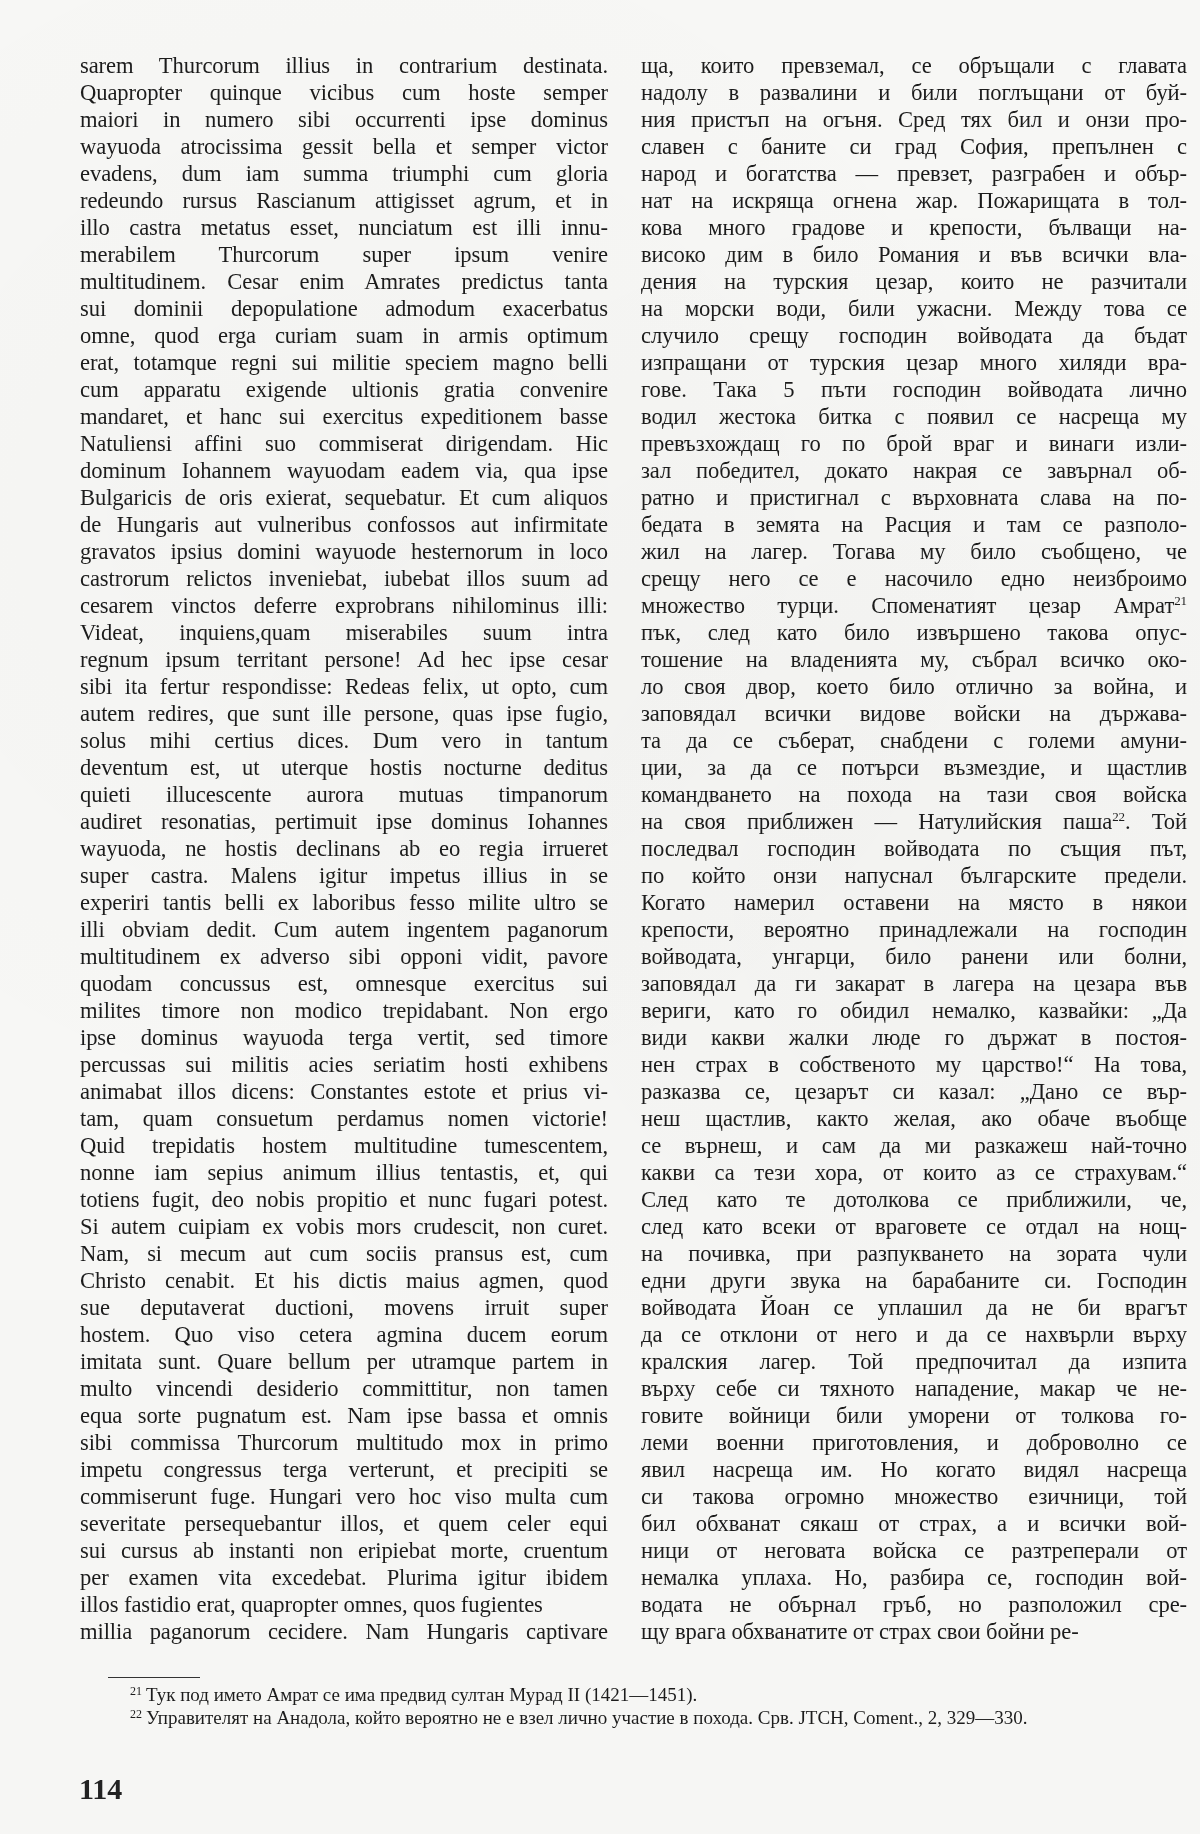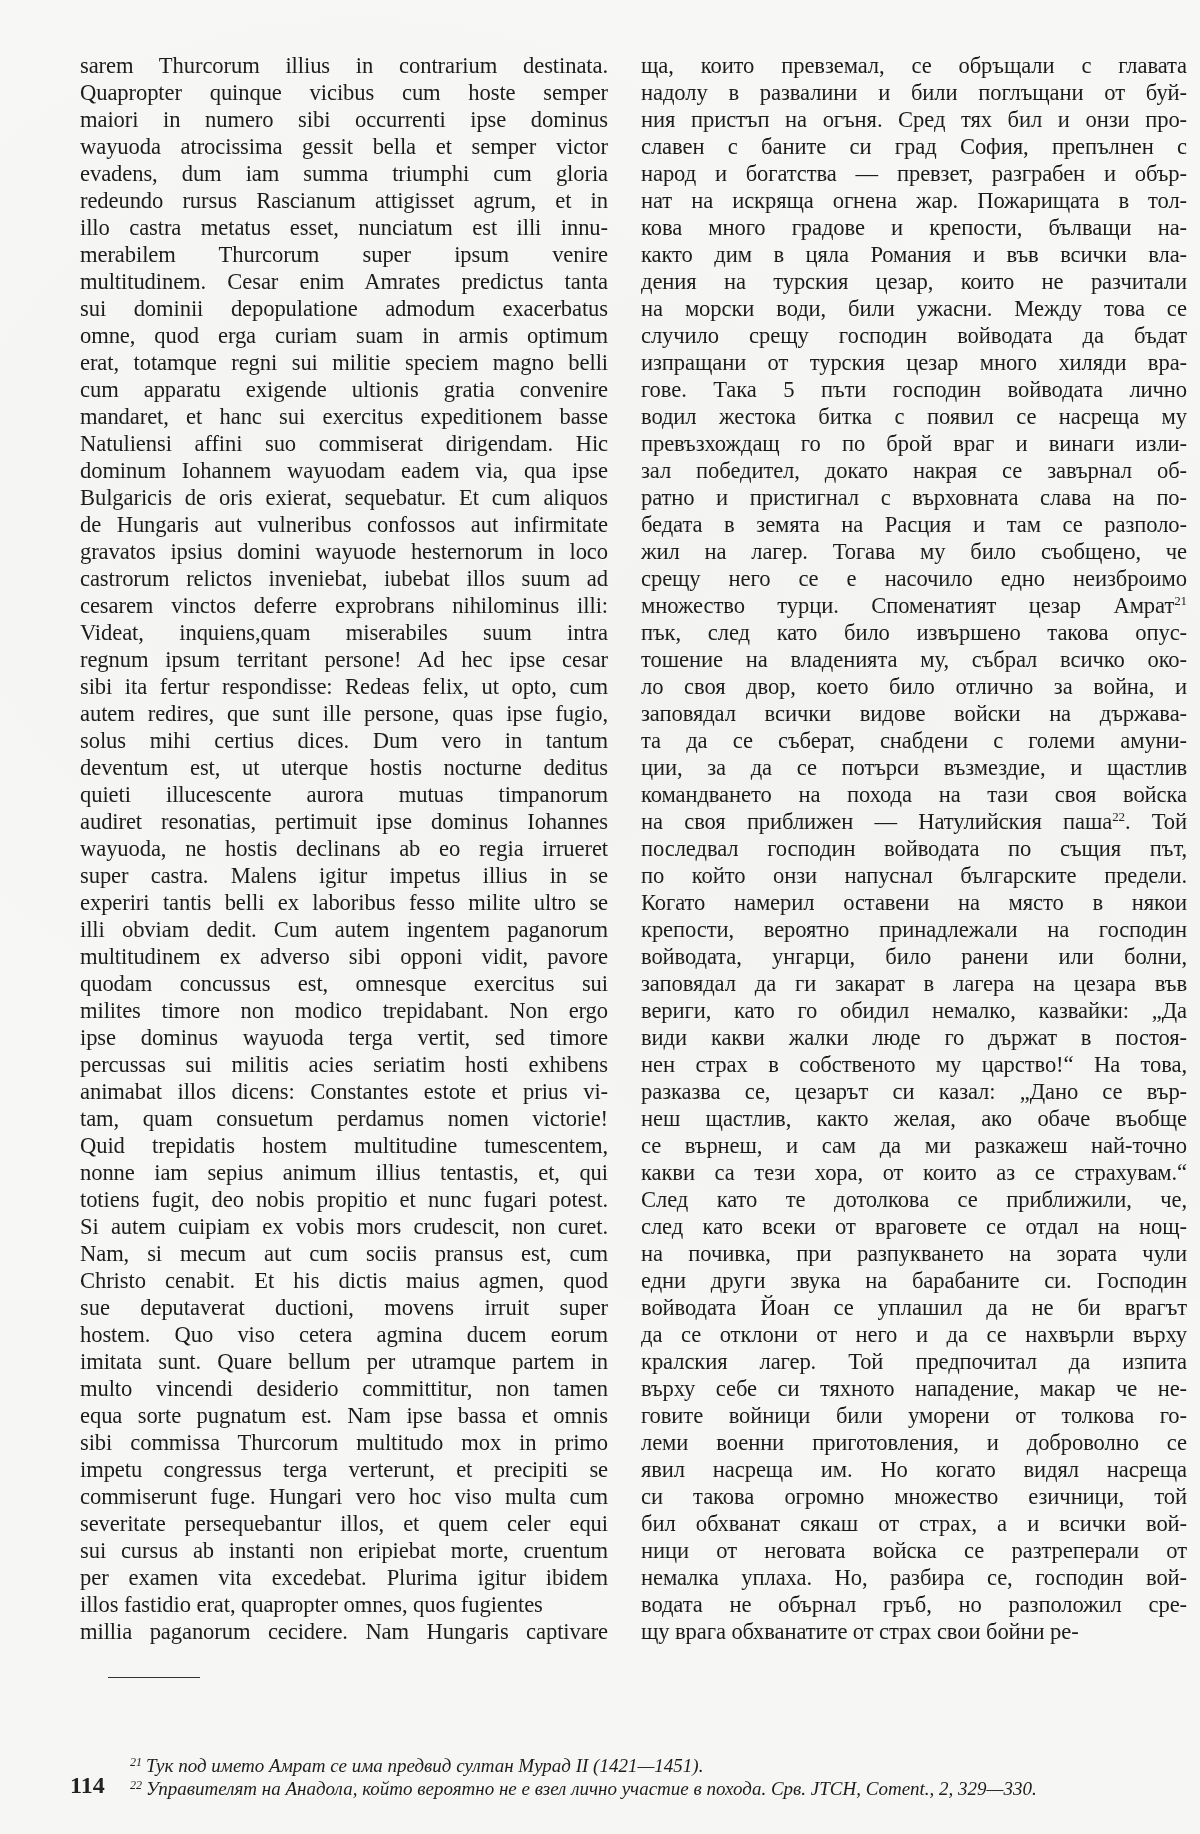--- a/index.html
+++ b/index.html
@@ -56,41 +56,40 @@
       position: absolute;
       left: 108px;
       top: 1677px;
       width: 92px;
       height: 0;
       border-top: 1.5px solid #333;
     }
     .footnotes {
       position: absolute;
       left: 130px;
-      top: 1754px;
+      top: 1683px;
       width: 1060px;
       font-size: 19px;
       line-height: 23px;
-      font-style: italic;
     }
     .footnote {
       display: block;
       white-space: nowrap;
     }
     .footnote .fn-num {
       font-size: 12px;
       vertical-align: 6px;
       line-height: 0;
       margin-right: 4px;
     }
     .page-number {
       position: absolute;
-      left: 70px;
+      left: 79px;
       top: 1772px;
-      font-size: 24px;
+      font-size: 30px;
       font-weight: bold;
       color: #222;
       text-align: center;
     }
   </style>
 </head>
 <body>
 
 <div class="page">
 
@@ -157,21 +156,21 @@
     </div>
 
   <div class="column right" id="right-col">
       <span class="line">ща, които превземал, се обръщали с главата</span>
       <span class="line">надолу в развалини и били поглъщани от буй-</span>
       <span class="line">ния пристъп на огъня. Сред тях бил и онзи про-</span>
       <span class="line">славен с баните си град София, препълнен с</span>
       <span class="line">народ и богатства — превзет, разграбен и обър-</span>
       <span class="line">нат на искряща огнена жар. Пожарищата в тол-</span>
       <span class="line">кова много градове и крепости, бълващи на-</span>
-      <span class="line">както дим в цяла Романия и във всички вла-</span>
+      <span class="line">високо дим в било Романия и във всички вла-</span>
       <span class="line">дения на турския цезар, които не разчитали</span>
       <span class="line">на морски води, били ужасни. Между това се</span>
       <span class="line">случило срещу господин войводата да бъдат</span>
       <span class="line">изпращани от турския цезар много хиляди вра-</span>
       <span class="line">гове. Така 5 пъти господин войводата лично</span>
       <span class="line">водил жестока битка с появил се насреща му</span>
       <span class="line">превъзхождащ го по брой враг и винаги изли-</span>
       <span class="line">зал победител, докато накрая се завърнал об-</span>
       <span class="line">ратно и пристигнал с върховната слава на по-</span>
       <span class="line">бедата в земята на Расция и там се разполо-</span>

